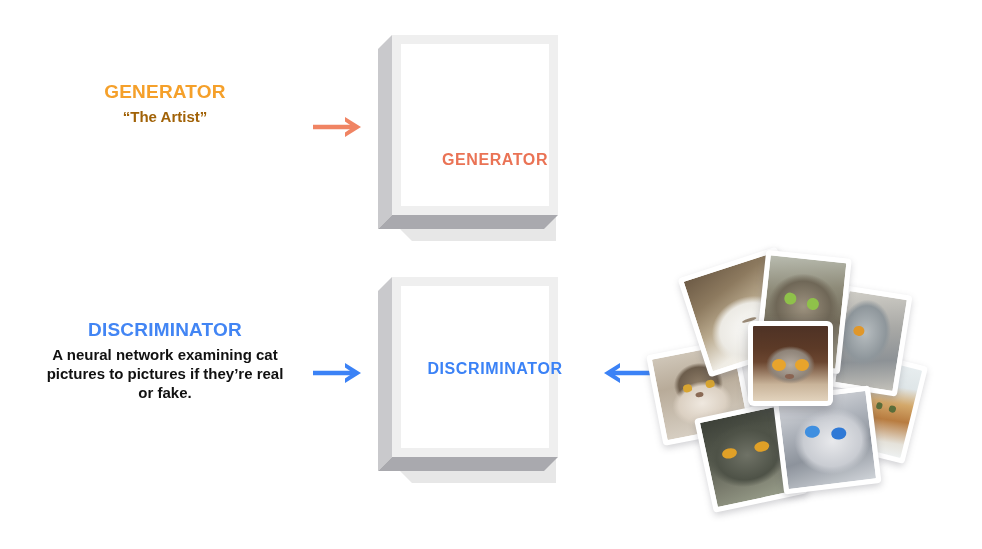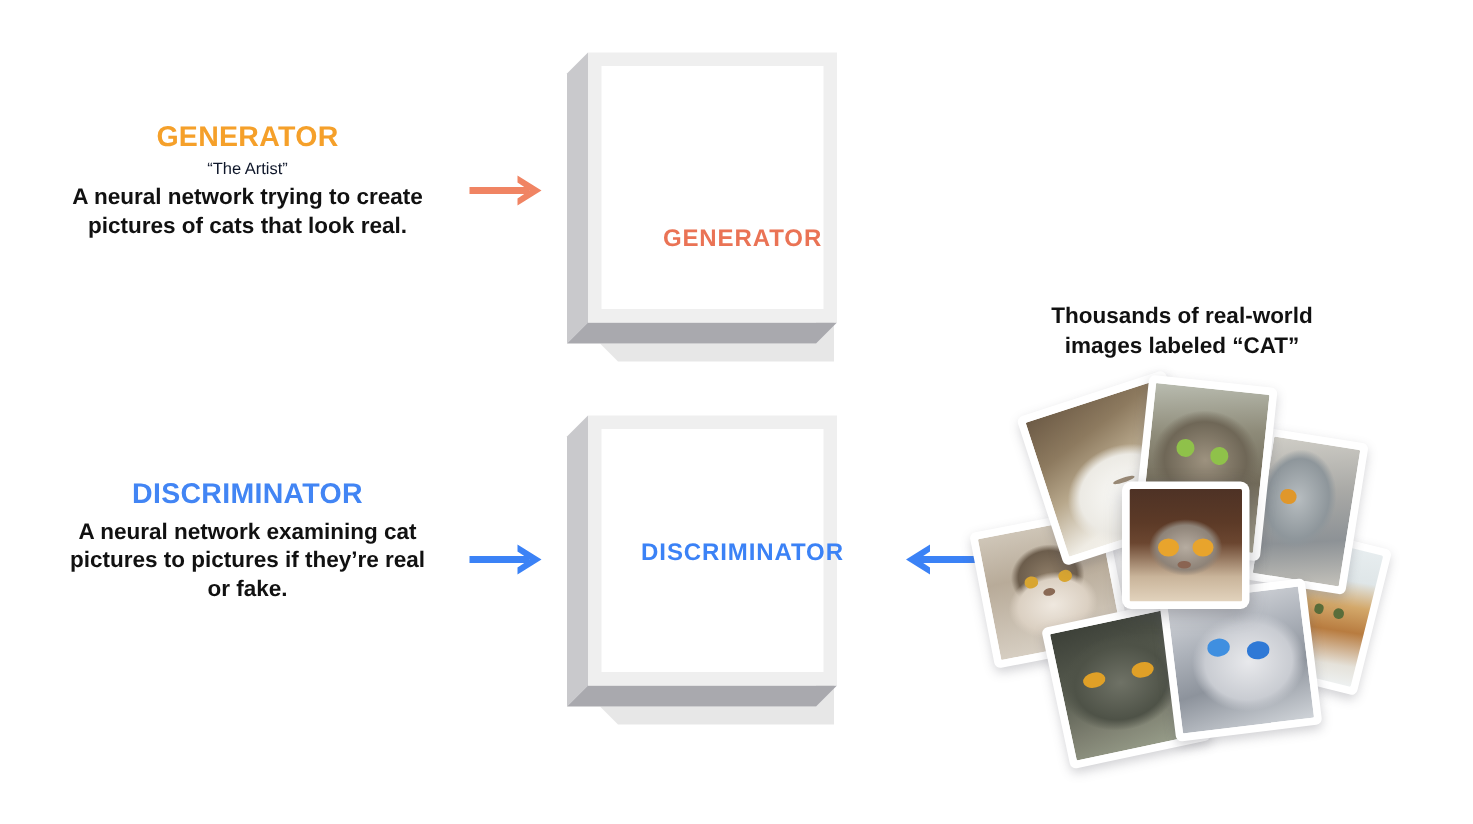--- a/index.html
+++ b/index.html
@@ -28,23 +28,23 @@
     text-align: center;
     line-height: 1.27;
   }
   .desc-title {
     font-size: 19px;
     font-weight: bold;
     letter-spacing: 0.2px;
     margin: 0 0 3px 0;
   }
   .desc-sub {
-    font-size: 11px;
-    font-weight: normal;
-    color: #0f172a;
+    font-size: 15px;
+    font-weight: bold;
+    color: #a16207;
     margin: 0 0 1px 0;
   }
   .desc-body {
     font-size: 15px;
     font-weight: bold;
     color: #111111;
     margin: 0;
   }
 
   #gen-desc { left: 40px; top: 80px; }
@@ -126,21 +126,20 @@
   }
 </style>
 </head>
 <body>
 
 <div class="stage">
 
   <div class="desc" id="gen-desc">
     <p class="desc-title" style="color:#F5A02A;">GENERATOR</p>
     <p class="desc-sub">“The Artist”</p>
-    <p class="desc-body">A neural network trying to create pictures of cats that look real.</p>
   </div>
 
   <div class="desc" id="disc-desc">
     <p class="desc-title" style="color:#4285F4;">DISCRIMINATOR</p>
     <p class="desc-body">A neural network examining cat pictures to pictures if they’re real or fake.</p>
   </div>
 
   <div class="arrow" style="left:311px; top:114px;">
     <svg width="56" height="26" viewBox="0 0 56 26">
       <path d="M2 13 H42" stroke="#F08463" stroke-width="4.6" fill="none" stroke-linecap="butt"></path>
@@ -182,24 +181,20 @@
     <svg width="212" height="222" viewBox="0 0 212 222">
       <path d="M166 48 L178 60 L178 208 L34 208 L22 196 L166 196 Z" fill="#E7E7E7"></path>
       <path d="M0 16 L14 2 L14 182 L0 196 Z" fill="#C9C9CC"></path>
       <path d="M0 196 L14 182 L180 182 L166 196 Z" fill="#A9A9AE"></path>
       <rect x="14" y="2" width="166" height="180" fill="#EFEFEF"></rect>
       <rect x="23" y="11" width="148" height="162" fill="#FFFFFF"></rect>
     </svg>
     <div class="box-label" style="color:#3B82F6; left:22px; top:85px; position:absolute;">DISCRIMINATOR</div>
   </div>
 
-  <div class="caption">
-    <span>Thousands of real-world</span><br>
-    <span>images labeled “CAT”</span>
-  </div>
 
   <div class="collage">
 
     <div class="photo" style="left:-1px; top:88px; width:92px; height:92px; transform:rotate(-11deg); z-index:2;">
       <div class="img" style="background:
             radial-gradient(ellipse 52% 38% at 50% 64%, #efe8df 0%, #dbd0c2 55%, transparent 70%),
             radial-gradient(ellipse 40% 34% at 50% 40%, #8d7c67 0%, #6c5d4c 60%, transparent 75%),
             linear-gradient(178deg,#cfc6b8 0%,#b8ab99 38%,#d8d0c4 100%);">
         <div class="eyes">
           <i style="left:30%; top:38%; width:11%; height:9%; background:#d8a531;"></i>

